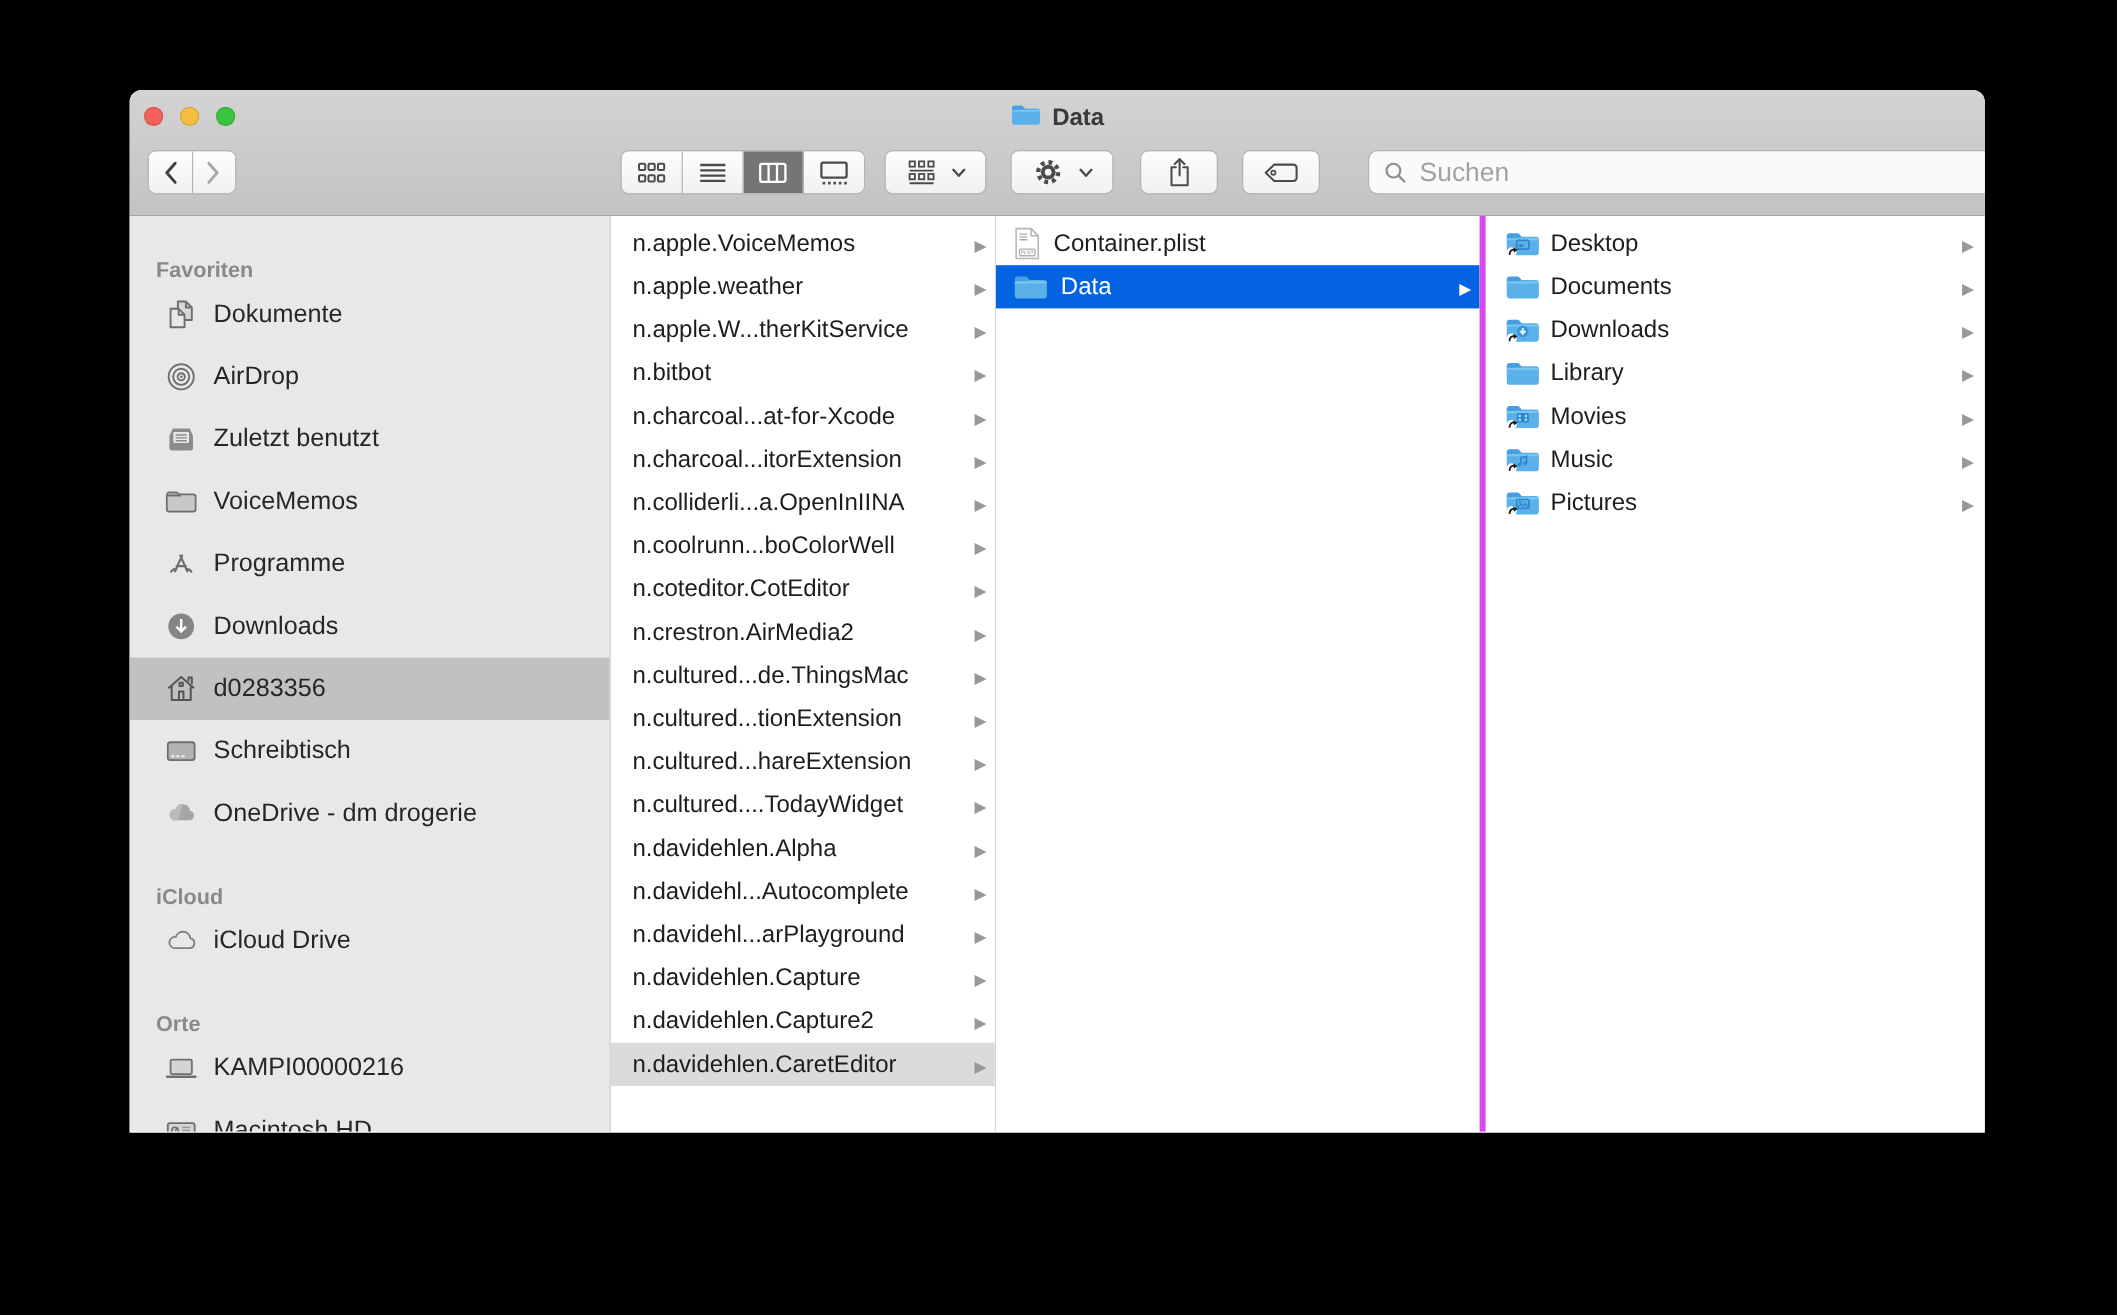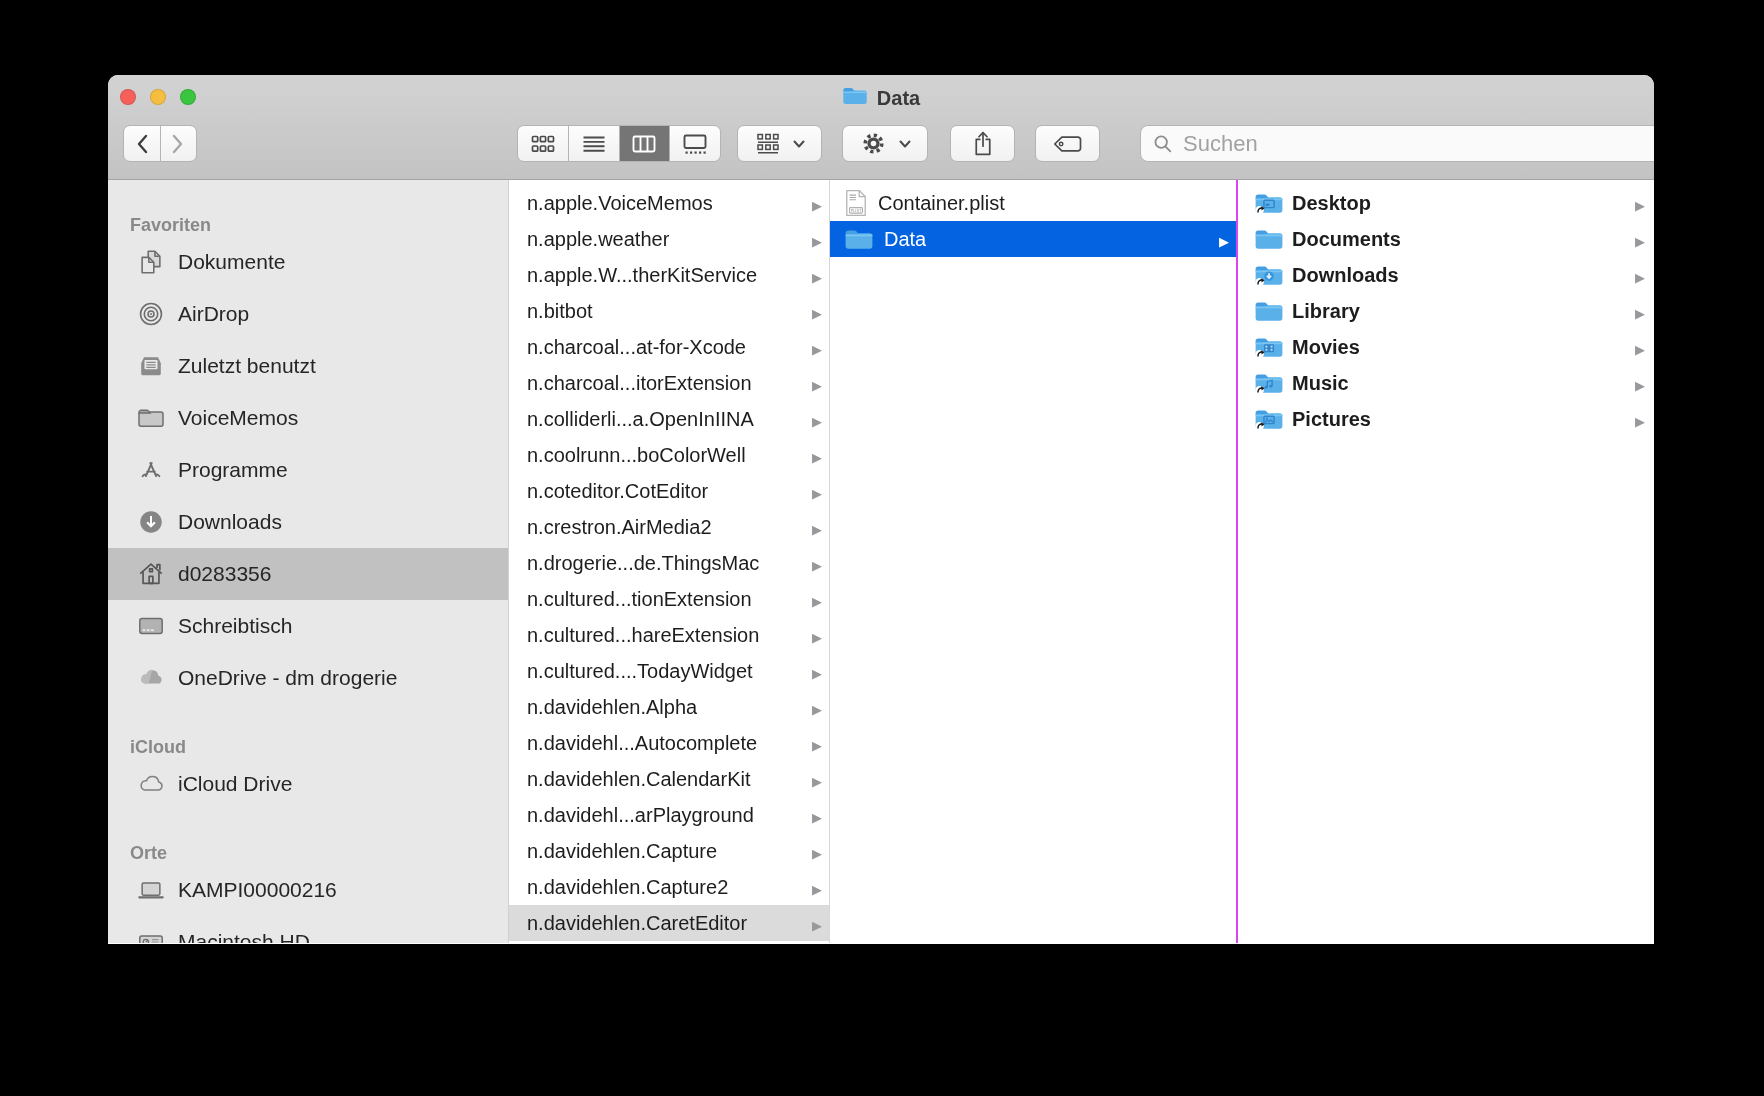--- a/index.html
+++ b/index.html
@@ -44,22 +44,22 @@
   .sidebar{width:401px;background:#e9e8e8;border-right:1px solid #d2d1d2;overflow:hidden;flex:none;}
   .sb-header{height:40px;margin-top:14px;display:flex;align-items:flex-end;padding-left:22px;
              color:#8a898a;font-size:18px;font-weight:700;}
   .sidebar > div:first-of-type.sb-header{height:56px;margin-top:0;}
   .sb-row{height:52px;display:flex;align-items:center;padding-left:28px;gap:12px;
           font-size:21px;color:#262627;}
   .sb-row.selected{background:#c2c1c1;}
   .sb-icon{width:30px;display:flex;align-items:center;justify-content:center;flex:none;}
   .col{overflow:hidden;padding-top:5px;flex:none;}
   .col1{width:321px;border-right:1px solid #d8d7d8;}
-  .col2{width:408px;border-right:2px solid #d946ef;}
-  .col3{flex:1;font-weight:bold;}
+  .col2{width:408px;border-right:5px solid #d946ef;}
+  .col3{flex:1;}
   .row{height:36px;display:flex;align-items:center;font-size:20px;color:#1d1d1e;white-space:nowrap;}
   .col1 .row{padding-left:18px;}
   .col1 .row.selected{background:#dcdbdc;}
   .col2 .row{padding-left:14px;gap:10px;}
   .col2 .row.selected{background:#0363e0;color:#fff;}
   .col2 .row.selected .chev::before{color:#fff;}
   .col3 .row{padding-left:16px;gap:8px;}
   .row-icon{display:flex;align-items:center;flex:none;}
   .row-label{overflow:hidden;}
   .chev{margin-left:auto;margin-right:7px;flex:none;}
@@ -394,21 +394,21 @@
             <span class="row-label">n.coteditor.CotEditor</span>
             <span class="chev"></span>
           </div>
           <div class="row">
 
             <span class="row-label">n.crestron.AirMedia2</span>
             <span class="chev"></span>
           </div>
           <div class="row">
 
-            <span class="row-label">n.drogerie...de.ThingsMac</span>
+            <span class="row-label">n.cultured...de.ThingsMac</span>
             <span class="chev"></span>
           </div>
           <div class="row">
 
             <span class="row-label">n.cultured...tionExtension</span>
             <span class="chev"></span>
           </div>
           <div class="row">
 
             <span class="row-label">n.cultured...hareExtension</span>
@@ -420,25 +420,20 @@
             <span class="chev"></span>
           </div>
           <div class="row">
 
             <span class="row-label">n.davidehlen.Alpha</span>
             <span class="chev"></span>
           </div>
           <div class="row">
 
             <span class="row-label">n.davidehl...Autocomplete</span>
-            <span class="chev"></span>
-          </div>
-          <div class="row">
-
-            <span class="row-label">n.davidehlen.CalendarKit</span>
             <span class="chev"></span>
           </div>
           <div class="row">
 
             <span class="row-label">n.davidehl...arPlayground</span>
             <span class="chev"></span>
           </div>
           <div class="row">
 
             <span class="row-label">n.davidehlen.Capture</span>

